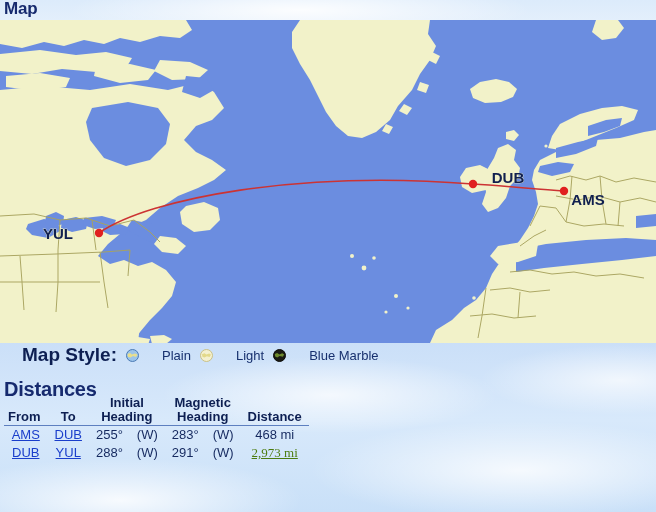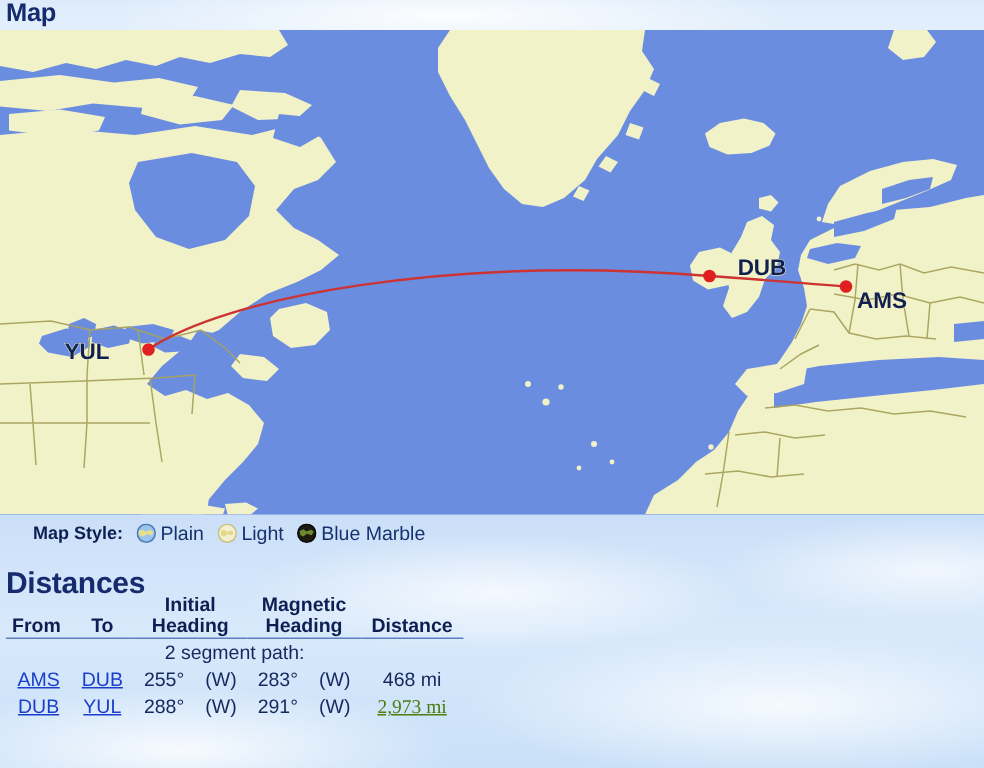--- a/index.html
+++ b/index.html
@@ -42,24 +42,24 @@
     font-size:15px;font-weight:bold;fill:#11204f;
     paint-order:stroke;stroke:#f2f2c9;stroke-width:0.6px;
   }
 
   
   .style-row{
     position:absolute;left:0;top:345px;width:656px;height:20px;
     display:flex;align-items:center;
   }
   .style-label{
-    margin-left:22px;font-size:12px;font-weight:bold;color:#0d1f52;
+    margin-left:22px;font-size:19px;font-weight:bold;color:#0d1f52;
   }
   .style-opt{
-    display:flex;align-items:center;margin-left:9px;cursor:pointer;
+    display:flex;align-items:center;margin-left:9px;cursor:pointer;gap:20px;
   }
   .style-opt .gtxt{
     font-size:13px;color:#17306e;margin-left:3px;
   }
   .globe{width:13px;height:13px;display:block;}
 
   
   .dist-title{
     position:absolute;left:4px;top:378px;
     font-size:20px;font-weight:bold;color:#162a6e;
@@ -284,23 +284,20 @@
           <span>Magnetic</span><br>
           <span>Heading</span>
         </th>
         <th>
           <span></span><br>
           <span>Distance</span>
         </th>
       </tr>
     </thead>
     <tbody>
-      <tr>
-        <td class="seg-note" colspan="7">2 segment path:</td>
-      </tr>
 
       <tr>
         <td class="code">
           <a class="apt">AMS</a>
         </td>
         <td class="code">
           <a class="apt">DUB</a>
         </td>
         <td class="deg">255°</td>
         <td class="dir">(W)</td>

